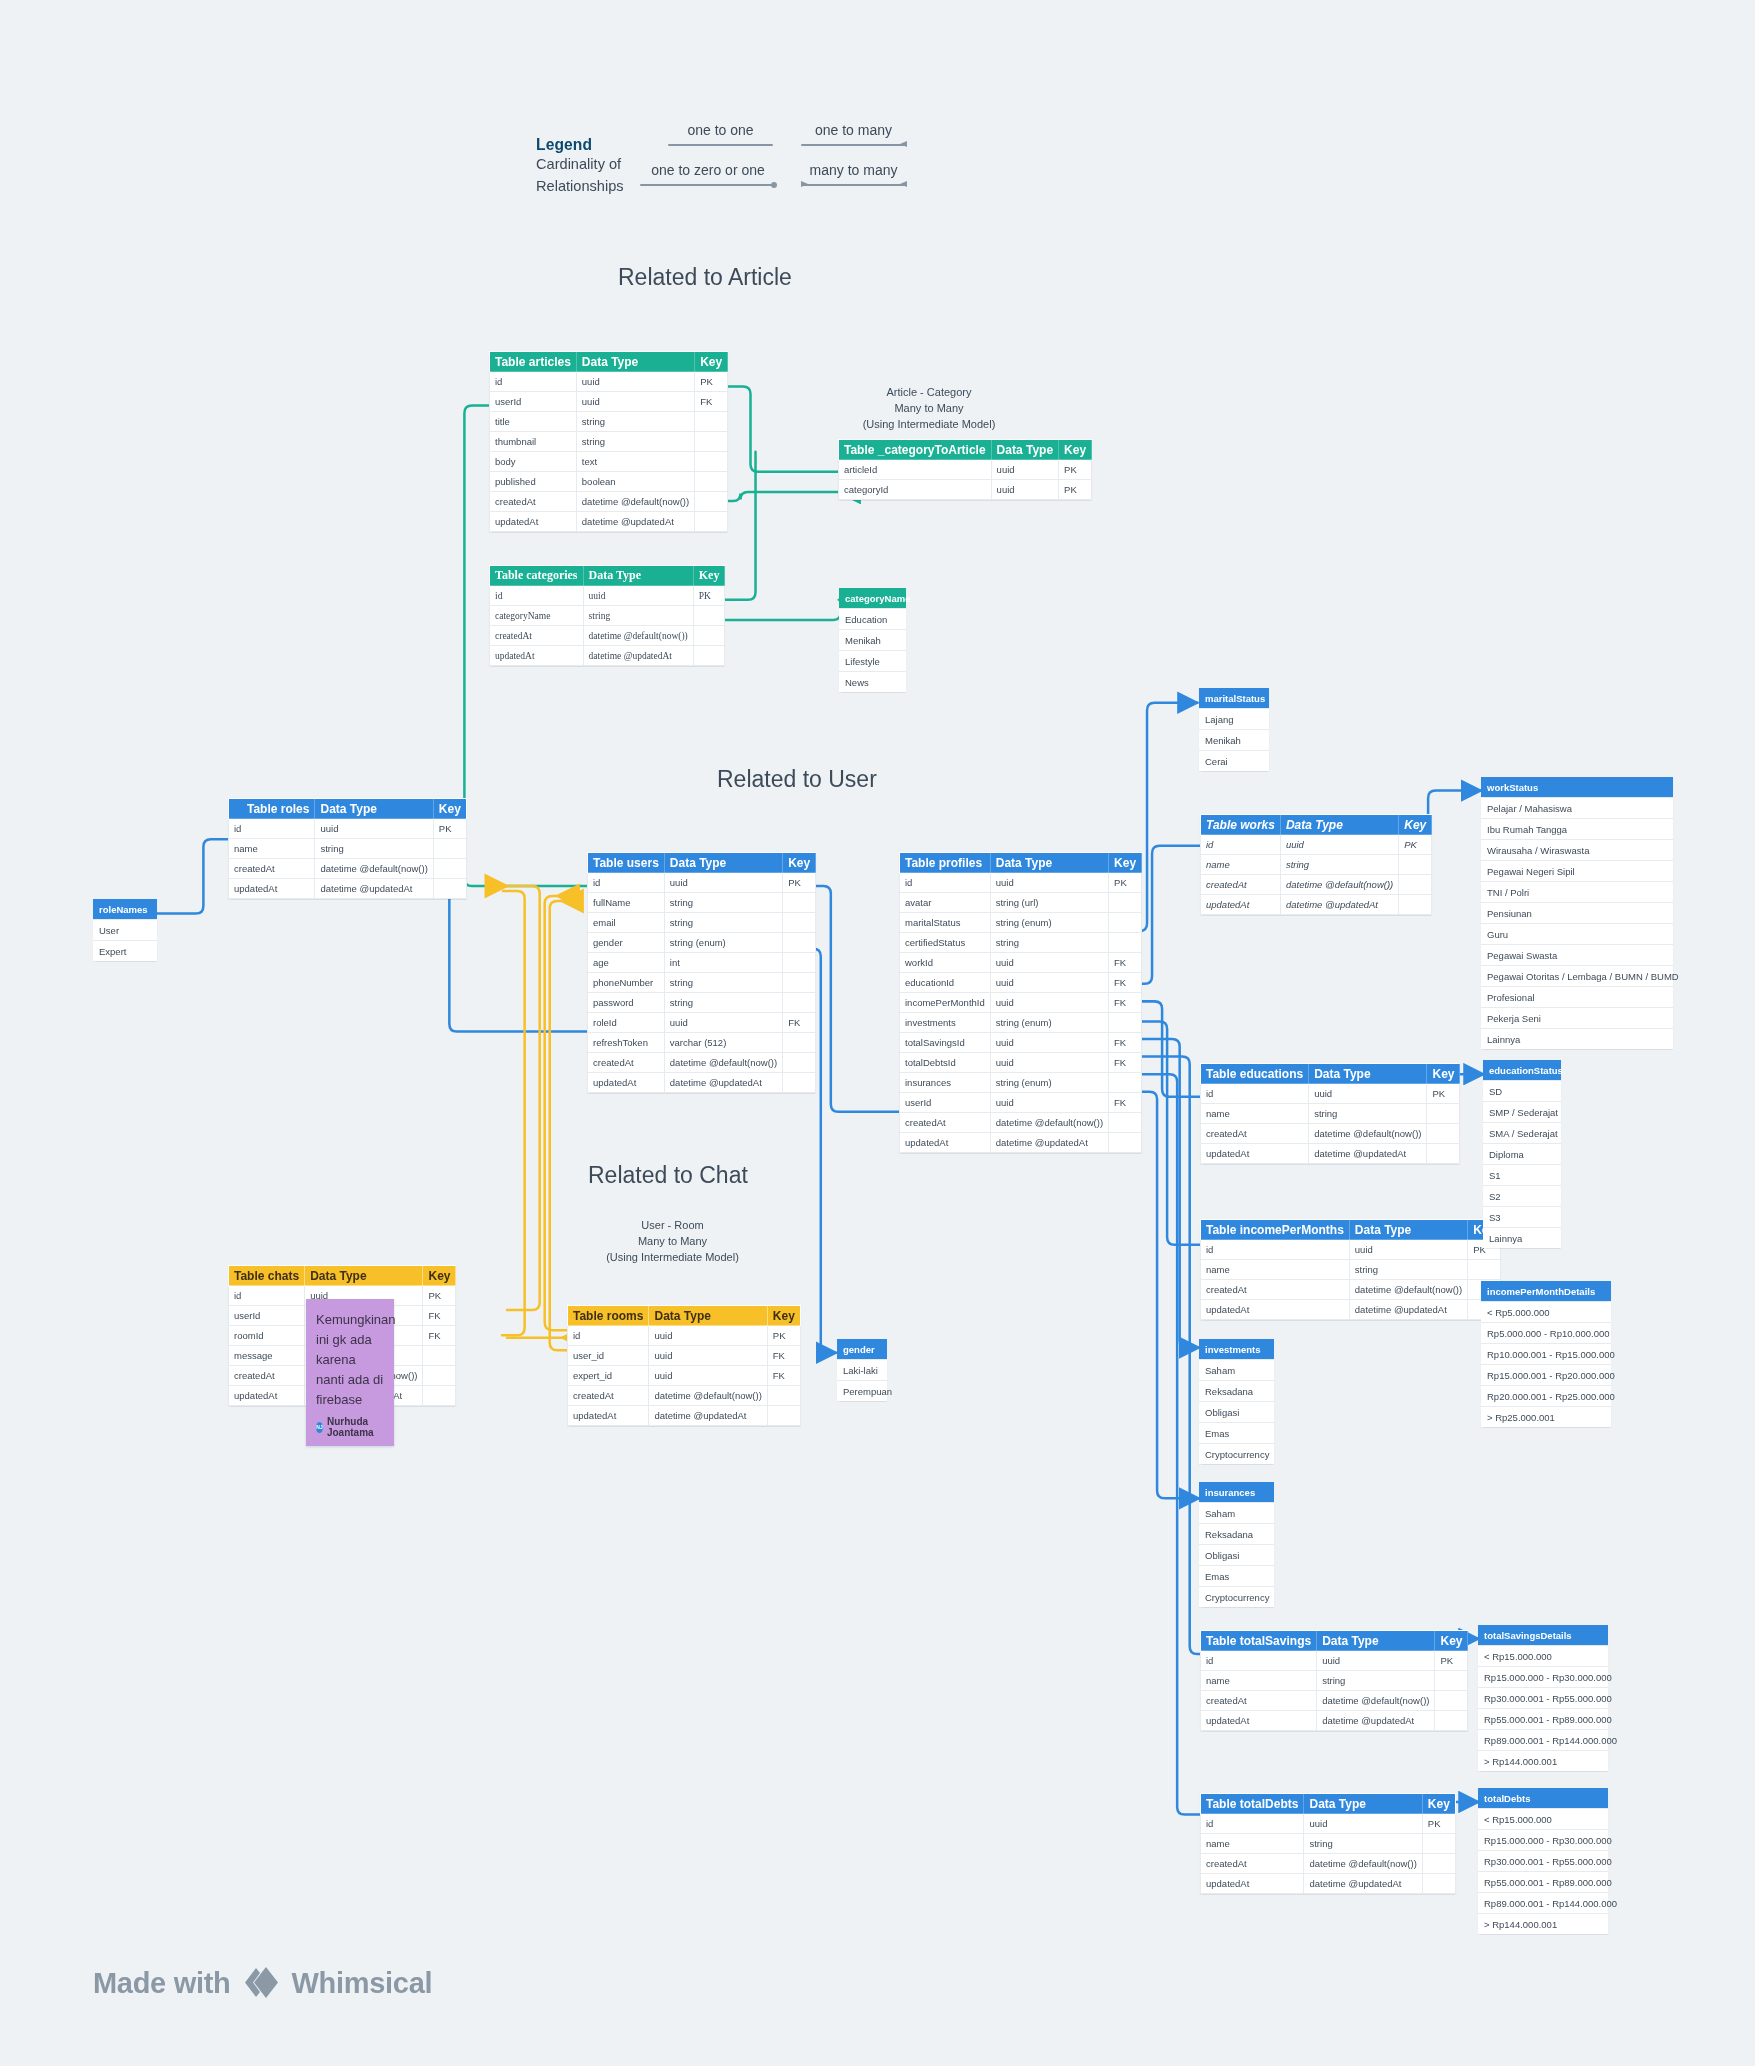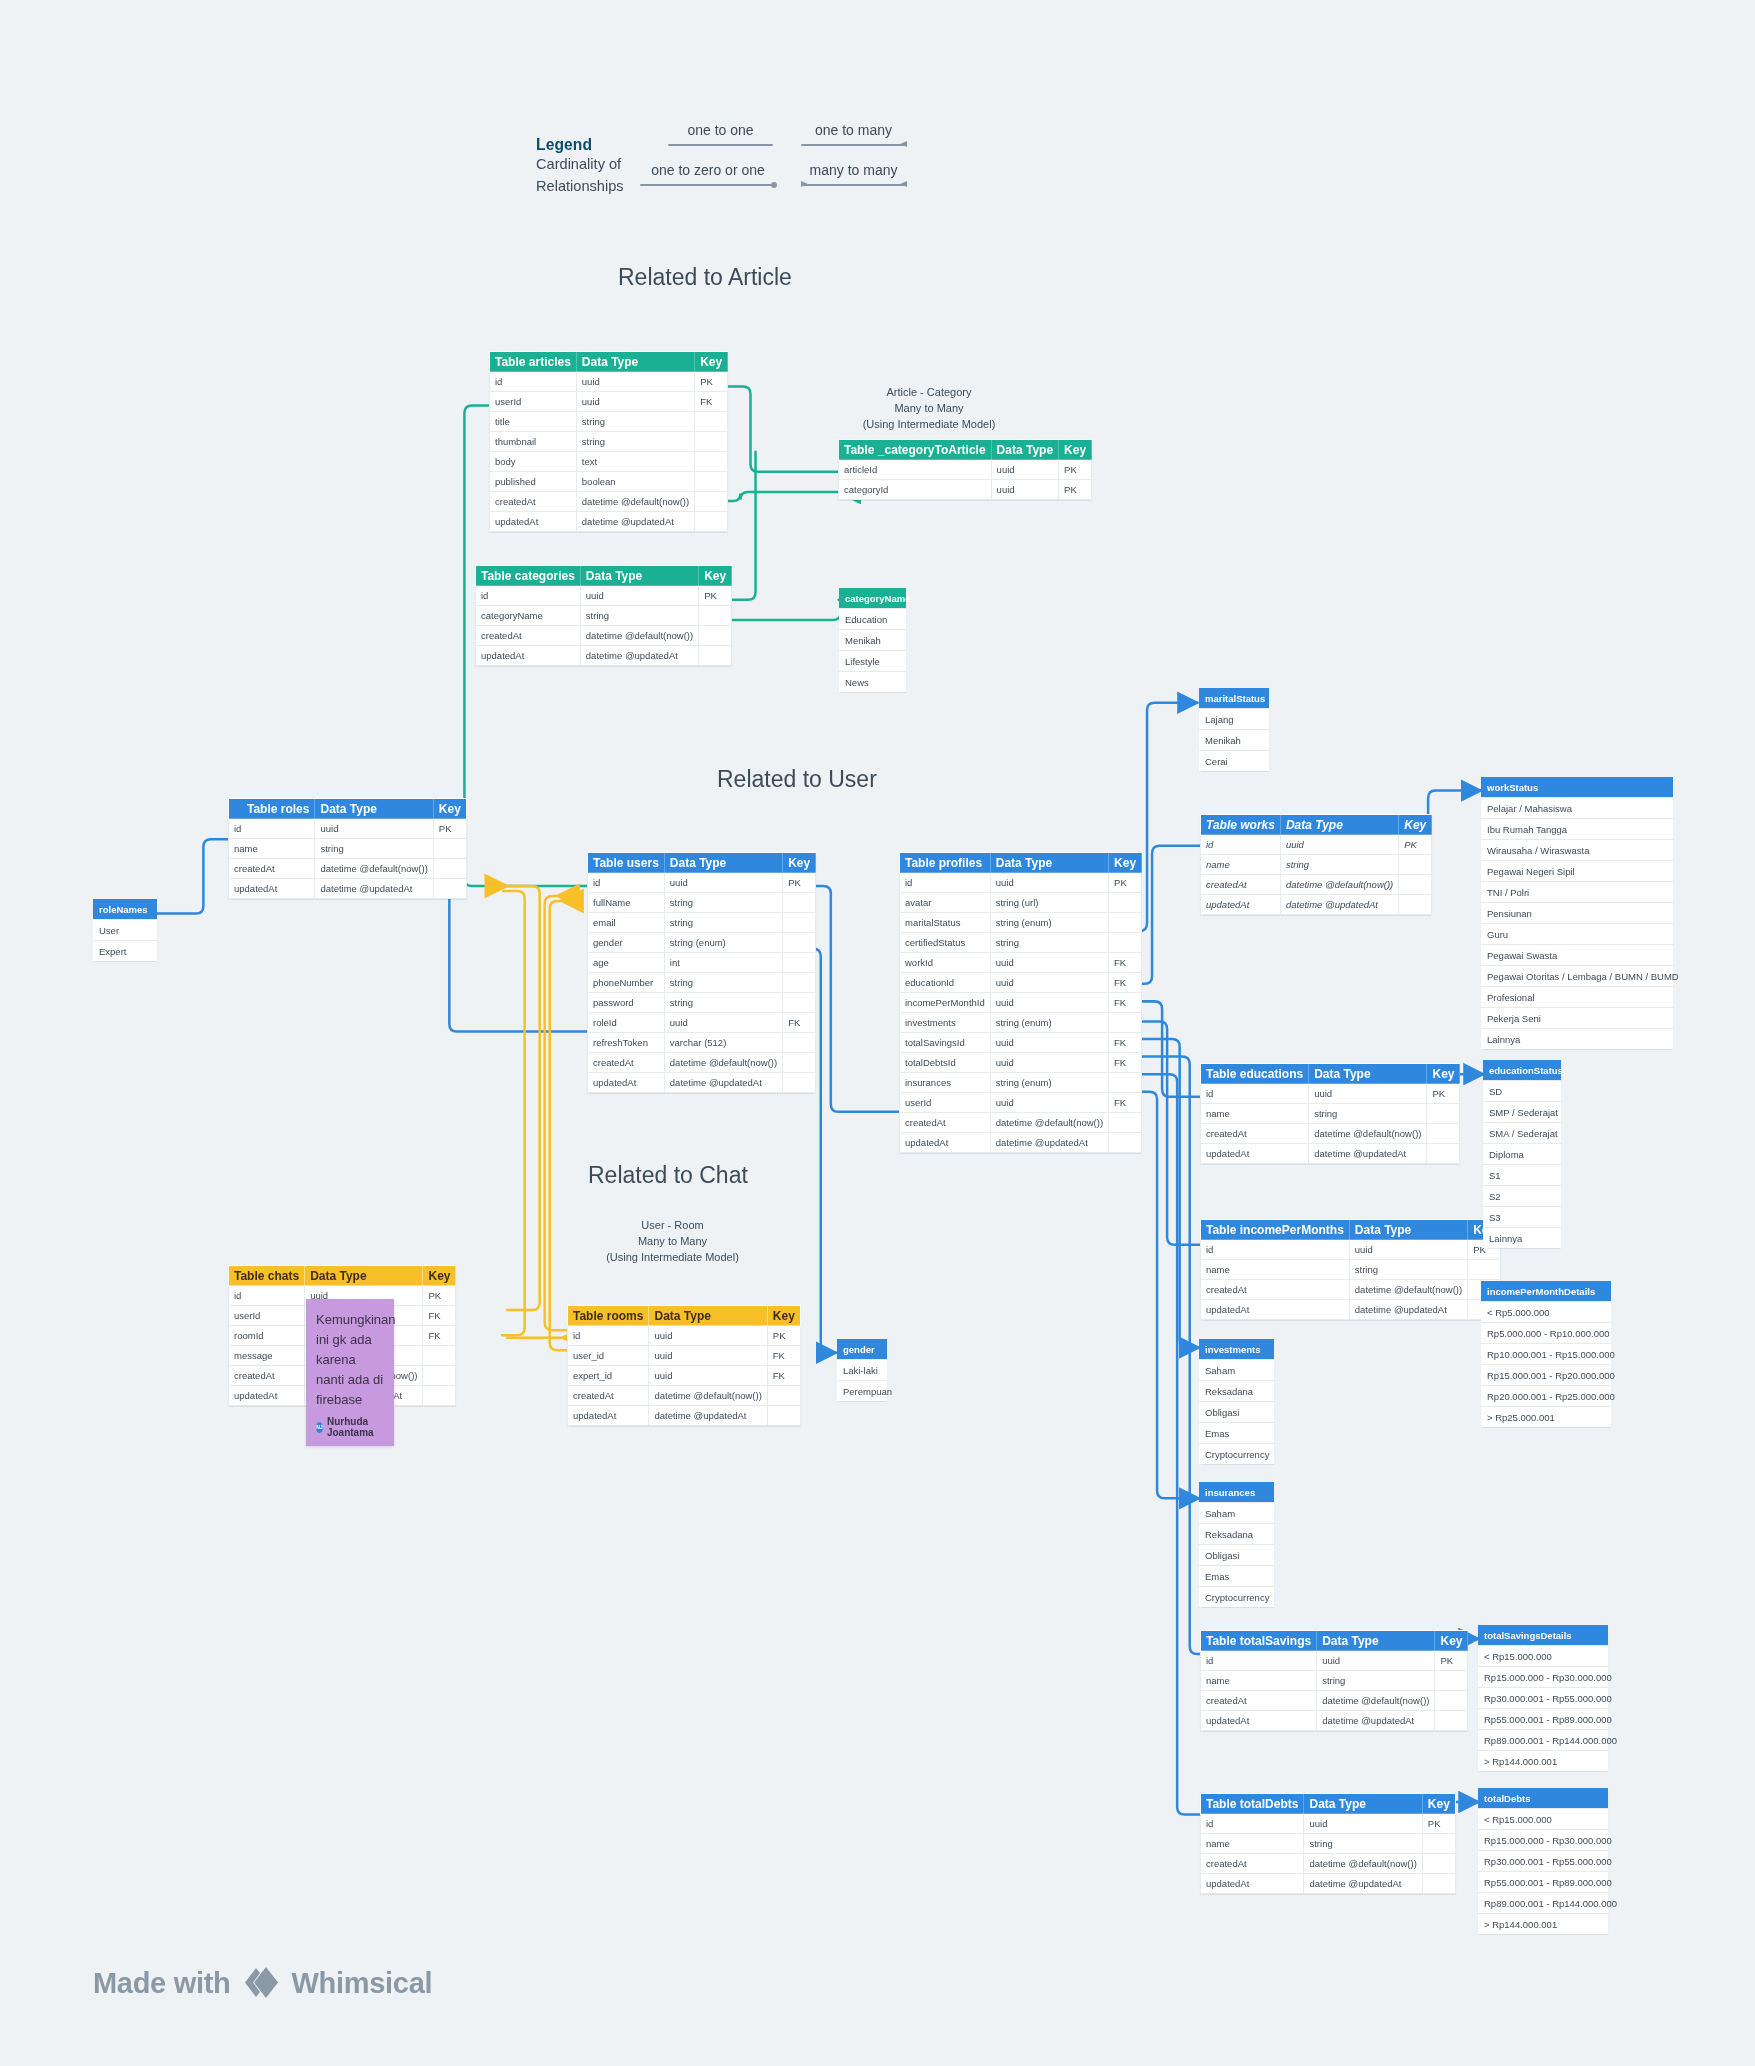--- a/index.html
+++ b/index.html
@@ -245,21 +245,21 @@
           <td class="key"></td>
         </tr>
         <tr>
           <td>updatedAt</td>
           <td>datetime @updatedAt</td>
           <td class="key"></td>
         </tr>
       </tbody>
   </table>
 
-  <table class="tbl teal" style="left:475px;top:565px;width:223px;">
+  <table class="tbl teal" style="left:489px;top:565px;width:223px;font-family:Liberation Serif, serif;">
     <thead>
         <tr>
       <th style="width:80px;">Table categories</th>
       <th style="width:115px;">Data Type</th>
       <th style="width:27px;">Key</th>
     </tr>
       </thead>
     <tbody>
         <tr>
           <td>id</td>

